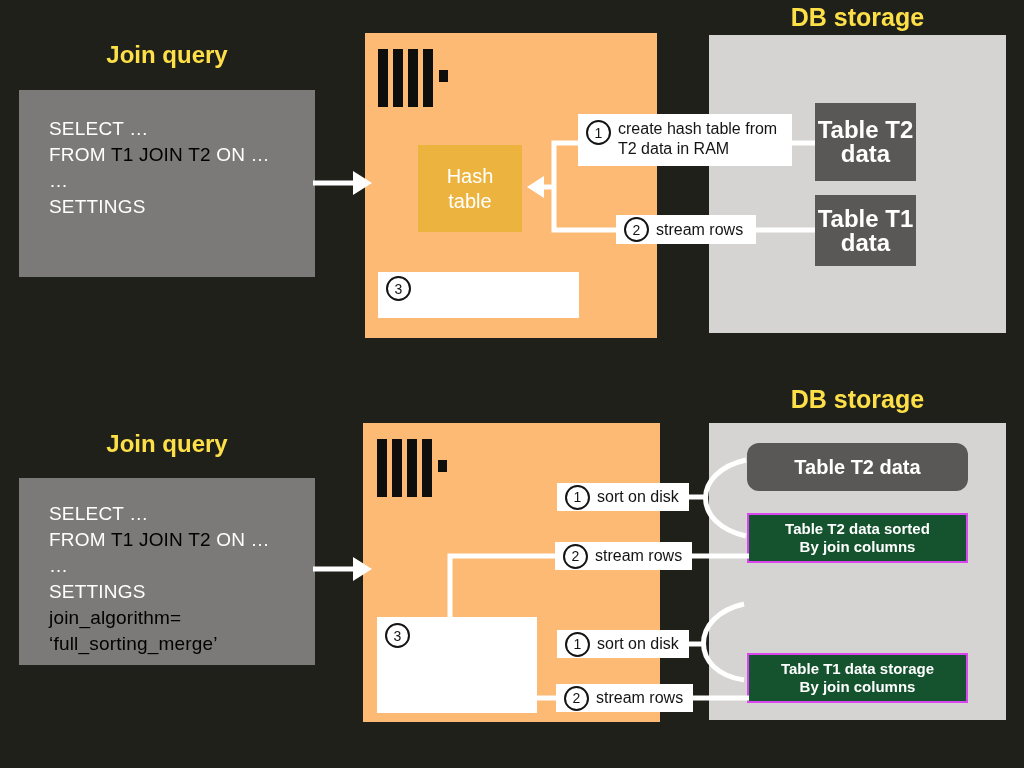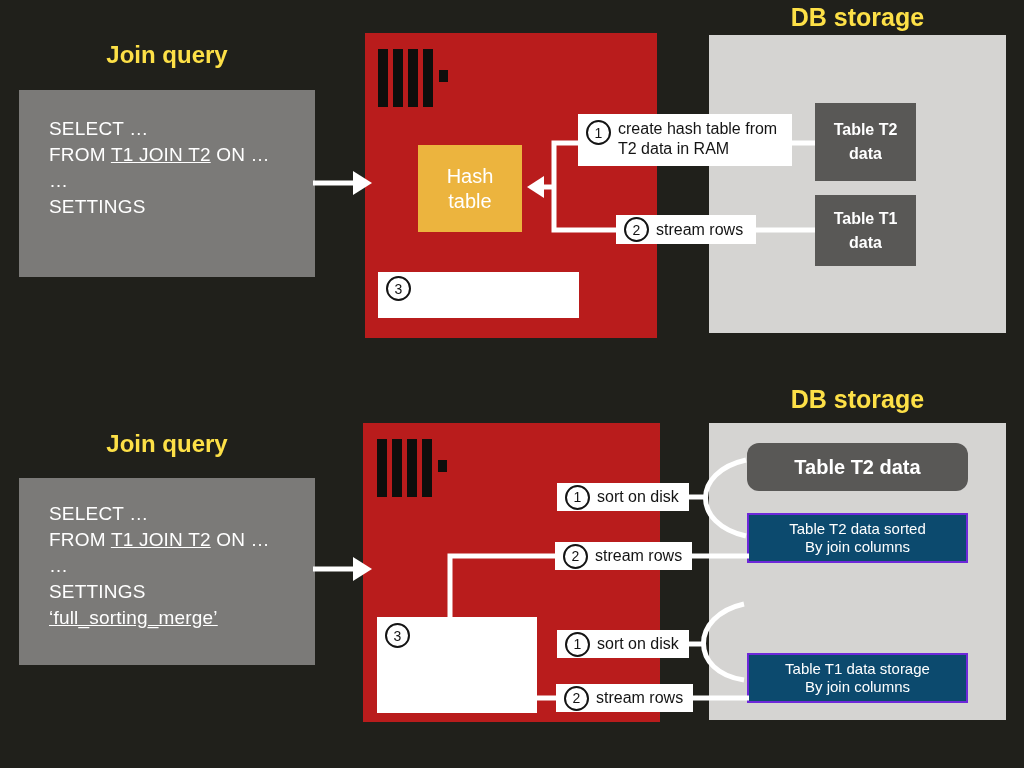--- a/index.html
+++ b/index.html
@@ -5,32 +5,32 @@
   html,body{margin:0;padding:0;background:#20201b;}
   .canvas{position:relative;width:1024px;height:768px;background:#20201b;
           font-family:"Liberation Sans",sans-serif;overflow:hidden;}
   .abs{position:absolute;box-sizing:border-box;}
 
   .section-title{color:#fde047;font-weight:700;font-size:24px;text-align:center;}
   .storage-title{font-size:25px;}
 
   .query-box{background:#7b7a78;color:#ffffff;font-size:19px;font-weight:500;
              line-height:26px;padding:26px 0 15px 30px;letter-spacing:.2px;}
-  .accent{color:#ffffff;text-decoration:underline;}
+  .accent{color:#000000;}
 
-  .server-box{background:#b91c1c;padding-left:20px;}
+  .server-box{background:#fdba74;padding-left:20px;}
   .logo{display:flex;align-items:flex-start;}
   .logo .bar{width:10px;height:58px;background:#0e0e0c;margin-right:5px;}
   .logo .dot{width:9px;height:12px;background:#0e0e0c;margin-top:21px;margin-left:1px;}
 
   .storage-box{background:#d5d4d2;}
   .table-box{background:#595856;color:#ffffff;font-weight:700;text-align:center;
              display:flex;flex-direction:column;align-items:center;justify-content:center;
-             font-size:16px;line-height:24px;}
-  .sorted-box{background:#0c4a6e;border:2px solid #6d28d9;color:#ffffff;font-weight:400;
+             font-size:24px;line-height:24px;}
+  .sorted-box{background:#14532d;border:2px solid #d946ef;color:#ffffff;font-weight:700;
               text-align:center;display:flex;flex-direction:column;align-items:center;
               justify-content:center;font-size:15px;line-height:18px;}
   .hash-box{background:#ecb43e;color:#ffffff;font-size:20px;font-weight:500;
             display:flex;flex-direction:column;align-items:center;justify-content:center;
             line-height:25px;}
 
   svg.connectors{position:absolute;left:0;top:0;pointer-events:none;}
   svg.connectors path{stroke:#ffffff;stroke-width:5;fill:none;}
   svg.connectors polygon{fill:#ffffff;stroke:none;}
 
@@ -87,20 +87,21 @@
     </div>
   </div>
 
   <div class="abs section-title" style="left:19px;top:430px;width:296px;">Join query</div>
 
   <div class="abs query-box" style="left:19px;top:478px;width:296px;height:187px;padding-top:23px;">
     <div><span>SELECT …</span></div>
     <div><span>FROM </span><span class="accent">T1 JOIN T2</span><span> ON …</span></div>
     <div><span>…</span></div>
     <div><span>SETTINGS</span></div>
+    <div class="accent"><span>join_algorithm=</span></div>
     <div class="accent"><span>‘full_sorting_merge’</span></div>
   </div>
 
   <div class="abs server-box" style="left:363px;top:423px;width:297px;height:299px;">
     <div class="abs logo" style="left:14px;top:16px;">
       <i class="bar"></i>
         <i class="bar"></i>
         <i class="bar"></i>
         <i class="bar"></i>
         <i class="dot"></i>

